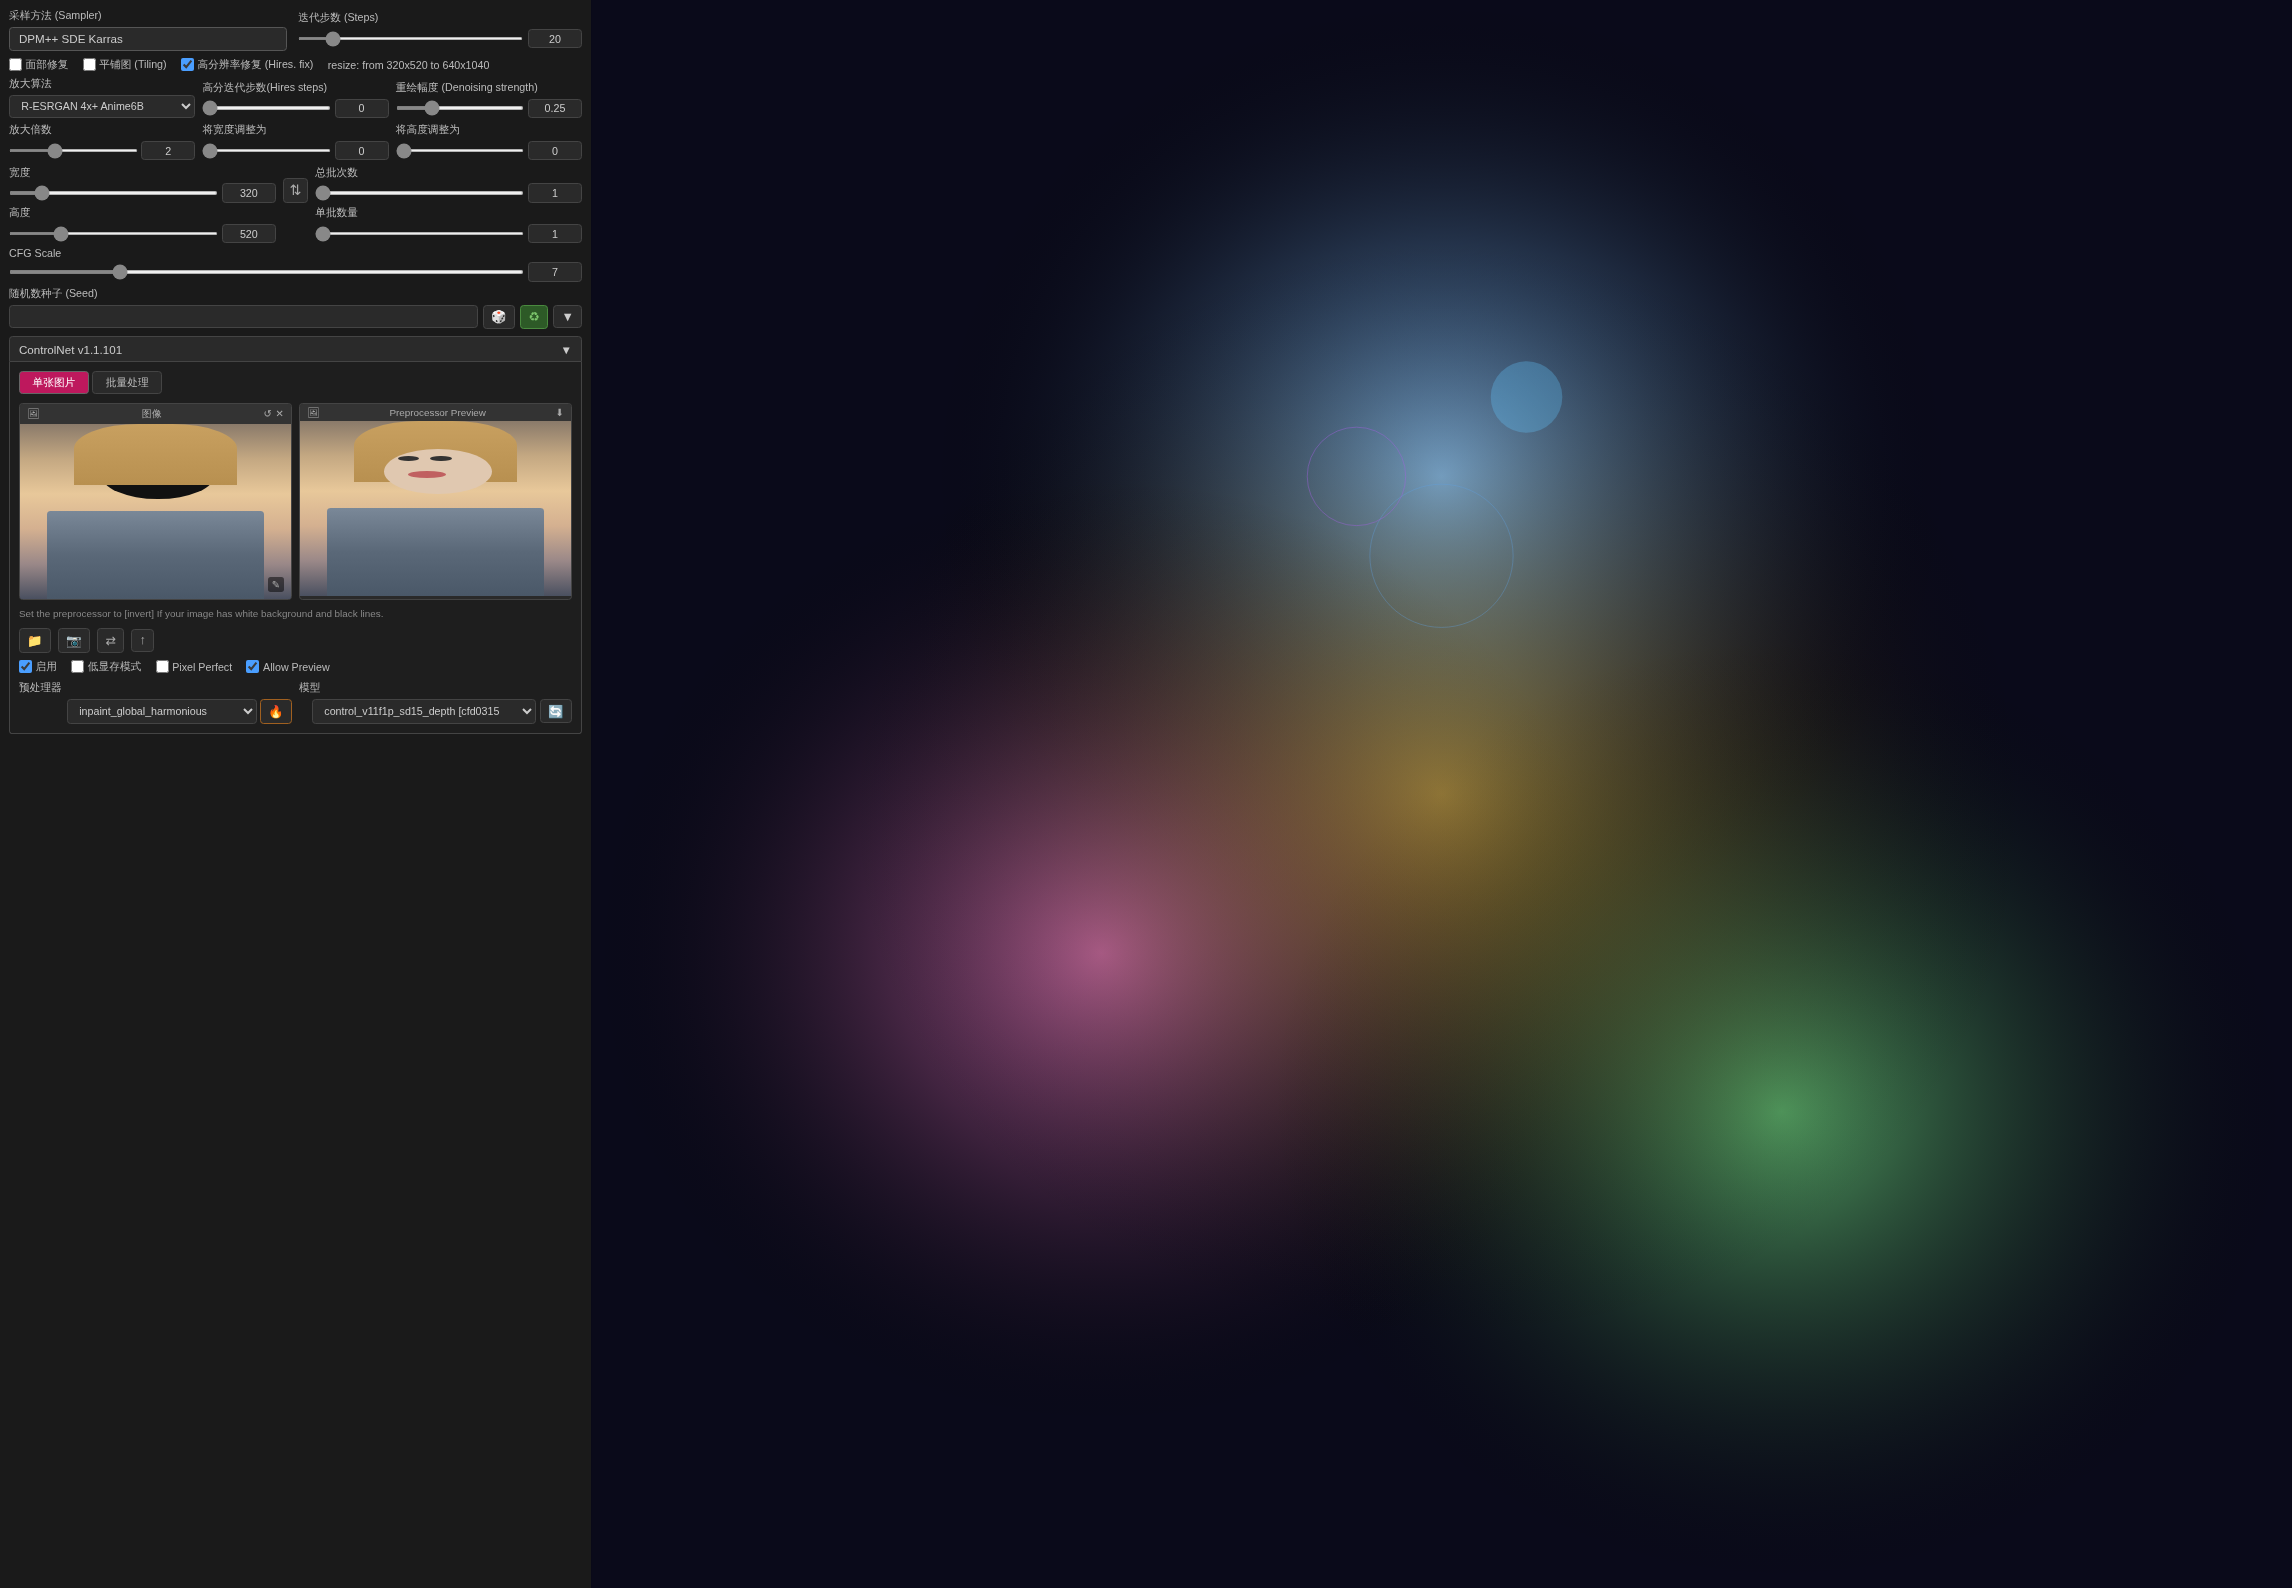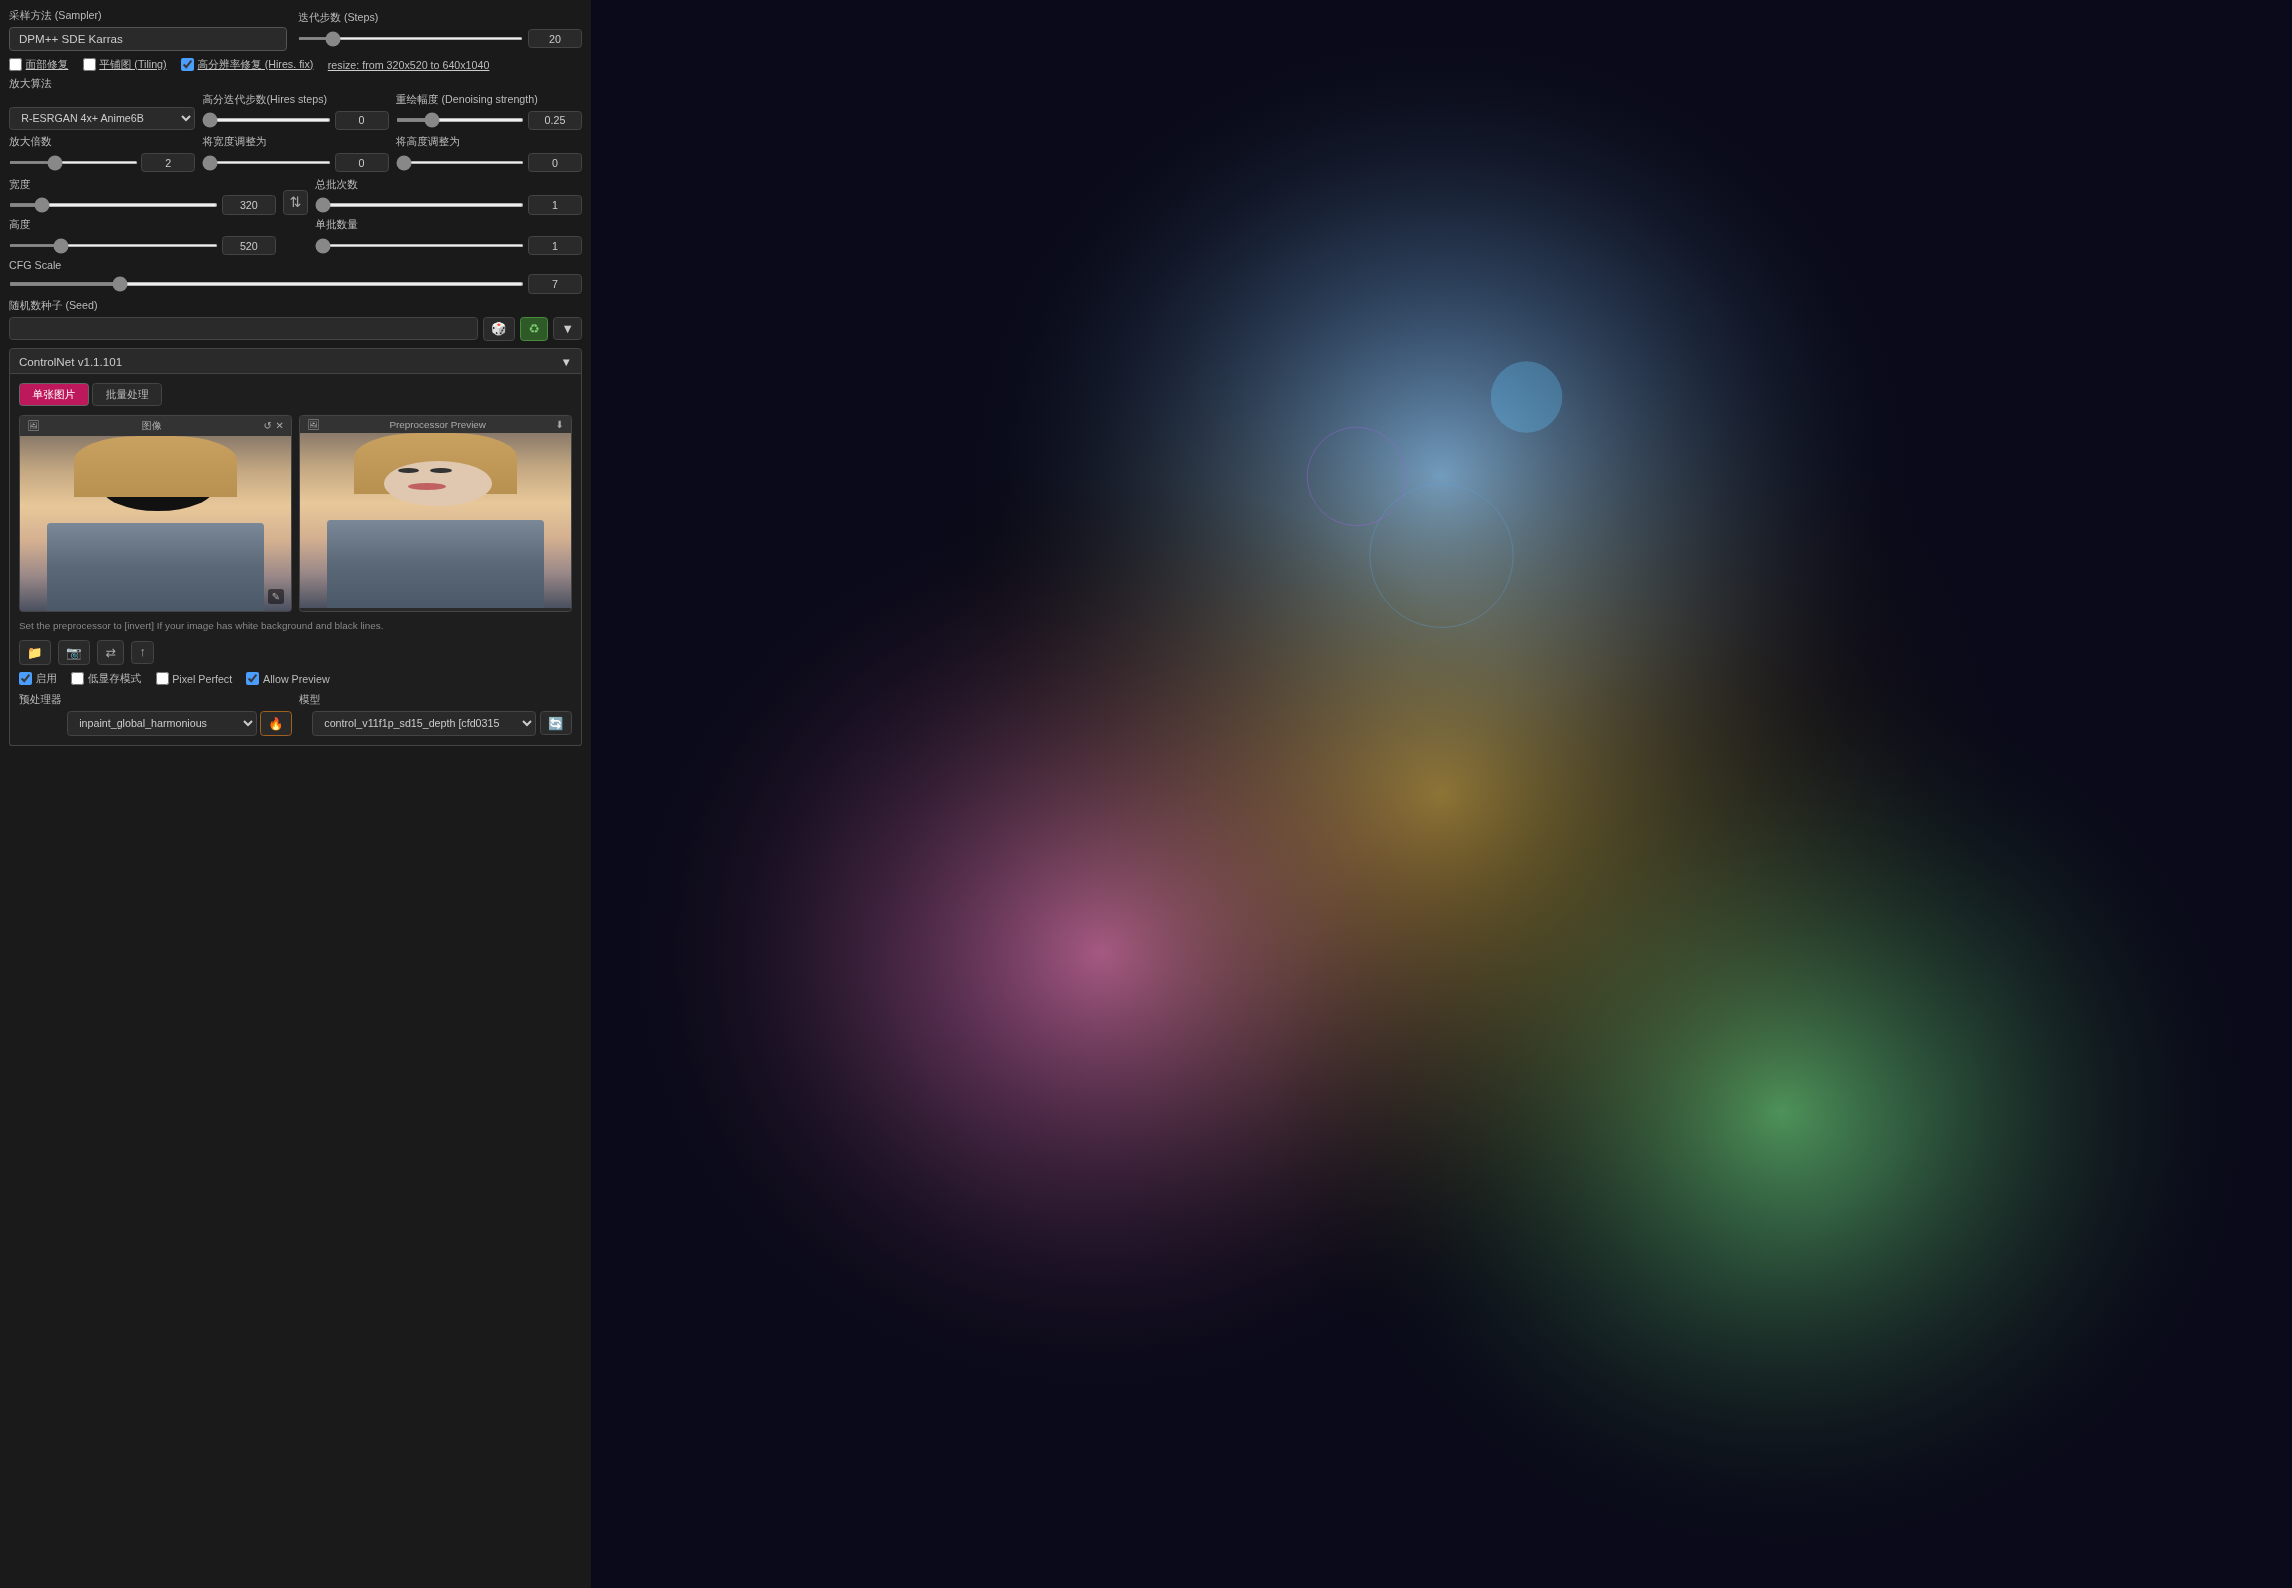--- a/index.html
+++ b/index.html
@@ -280,40 +280,40 @@
       <div style="flex:1;">
         <div class="section-label">迭代步数 (Steps)</div>
         <div style="display:flex;align-items:center;gap:5.4px;">
           <input type="range" min="1" max="150" value="20" style="flex: 1 1 0%;">
           <input type="text" class="number-input" value="20" style="">
         </div>
       </div>
     </div>
   </div>
 
-  <div class="row" style="margin-bottom:5.4px;text-decoration:underline;">
+  <div class="row" style="margin-bottom:5.4px;">
     <label class="checkbox-label">
       <input type="checkbox" style="">
       <span>面部修复</span>
     </label>
     <label class="checkbox-label" style="margin-left:9px;">
       <input type="checkbox" style="">
       <span>平铺图 (Tiling)</span>
     </label>
     <label class="checkbox-label" style="margin-left:9px;">
       <input type="checkbox" checked="" class="checkbox-blue" style="">
       <span>高分辨率修复 (Hires. fix)</span>
     </label>
     <span class="hires-info">resize: from 320x520 to 640x1040</span>
   </div>
 
   <div class="row" style="align-items:flex-end;gap:7.2px;">
     <div style="flex:1;">
       <div class="section-label">放大算法</div>
-      <select class="upscale-select" style="width:100%;margin-top:12px;">
+      <select class="upscale-select" style="width:100%;">
         <option>R-ESRGAN 4x+ Anime6B</option>
       </select>
     </div>
     <div style="flex:1;">
       <div class="section-label">高分迭代步数(Hires steps)</div>
       <div style="display:flex;align-items:center;gap:3.6px;">
         <input type="range" min="0" max="150" value="0" style="flex: 1 1 0%;">
         <input type="text" class="number-input" value="0" style="">
       </div>
     </div>

